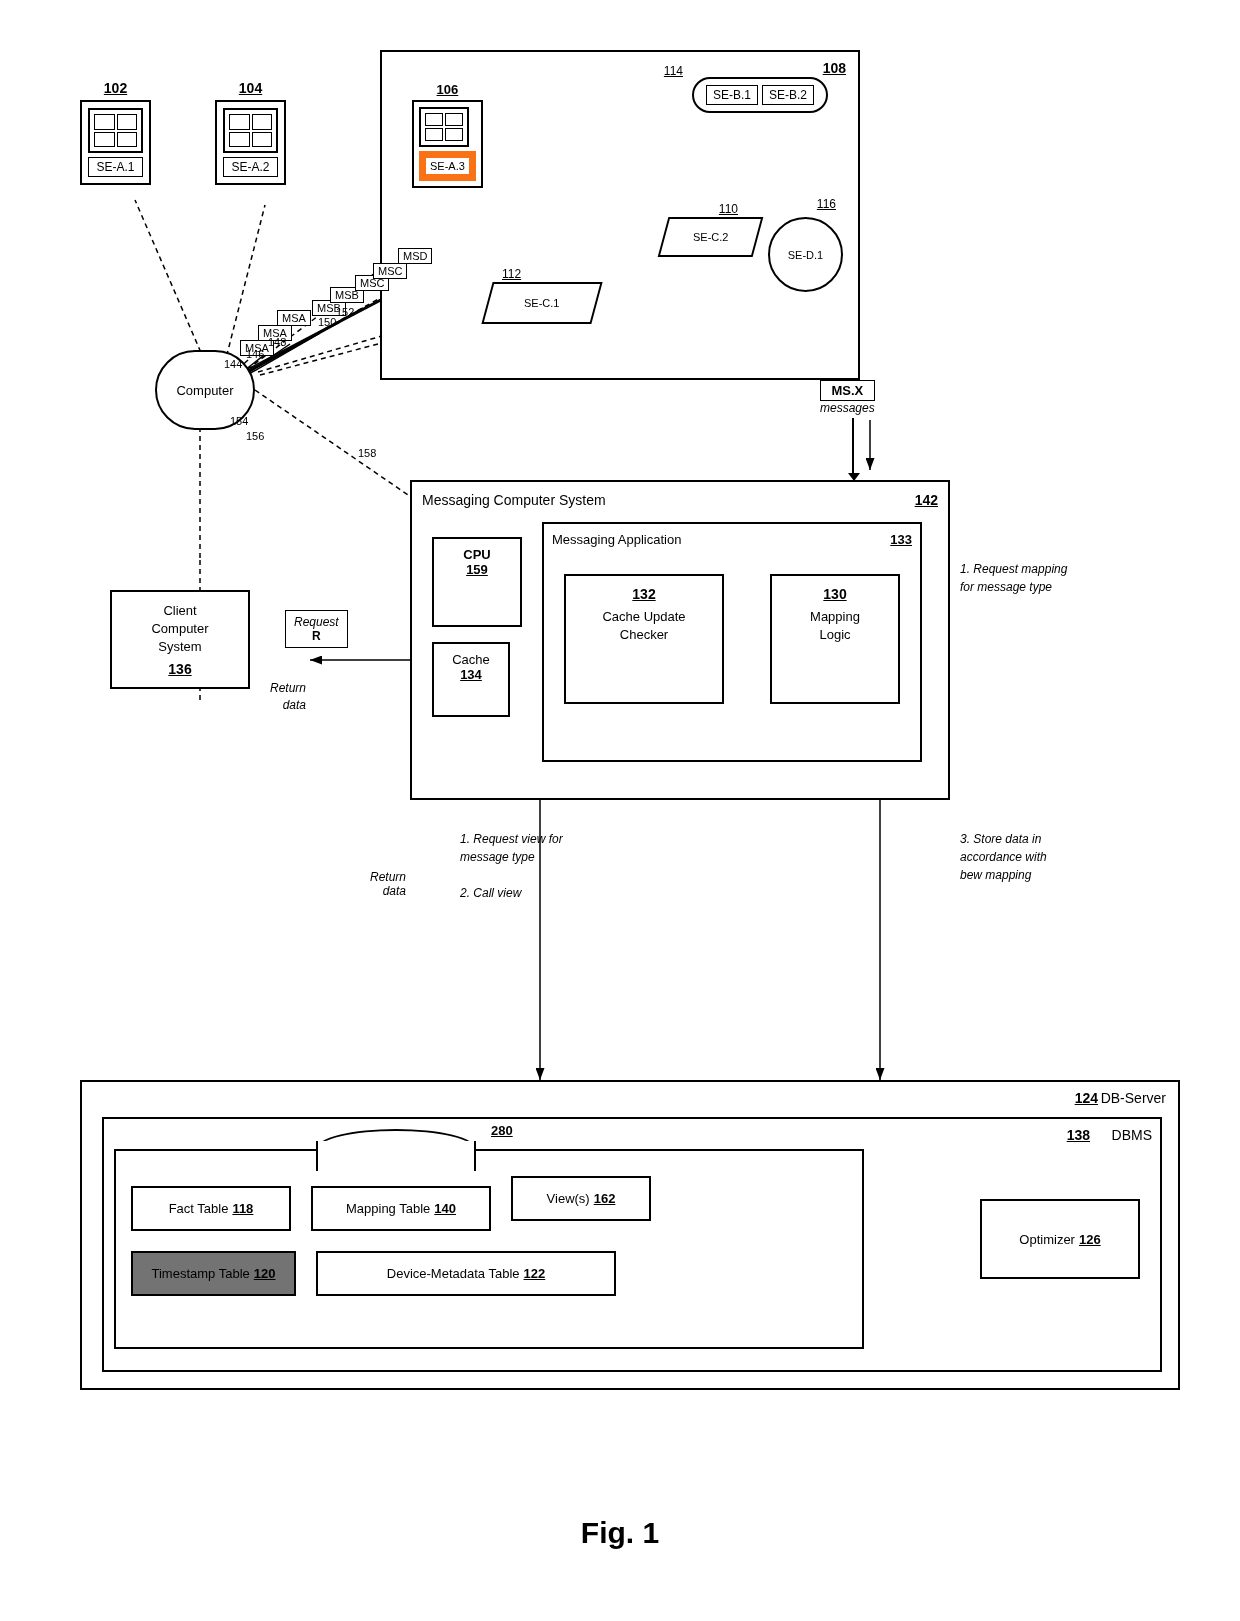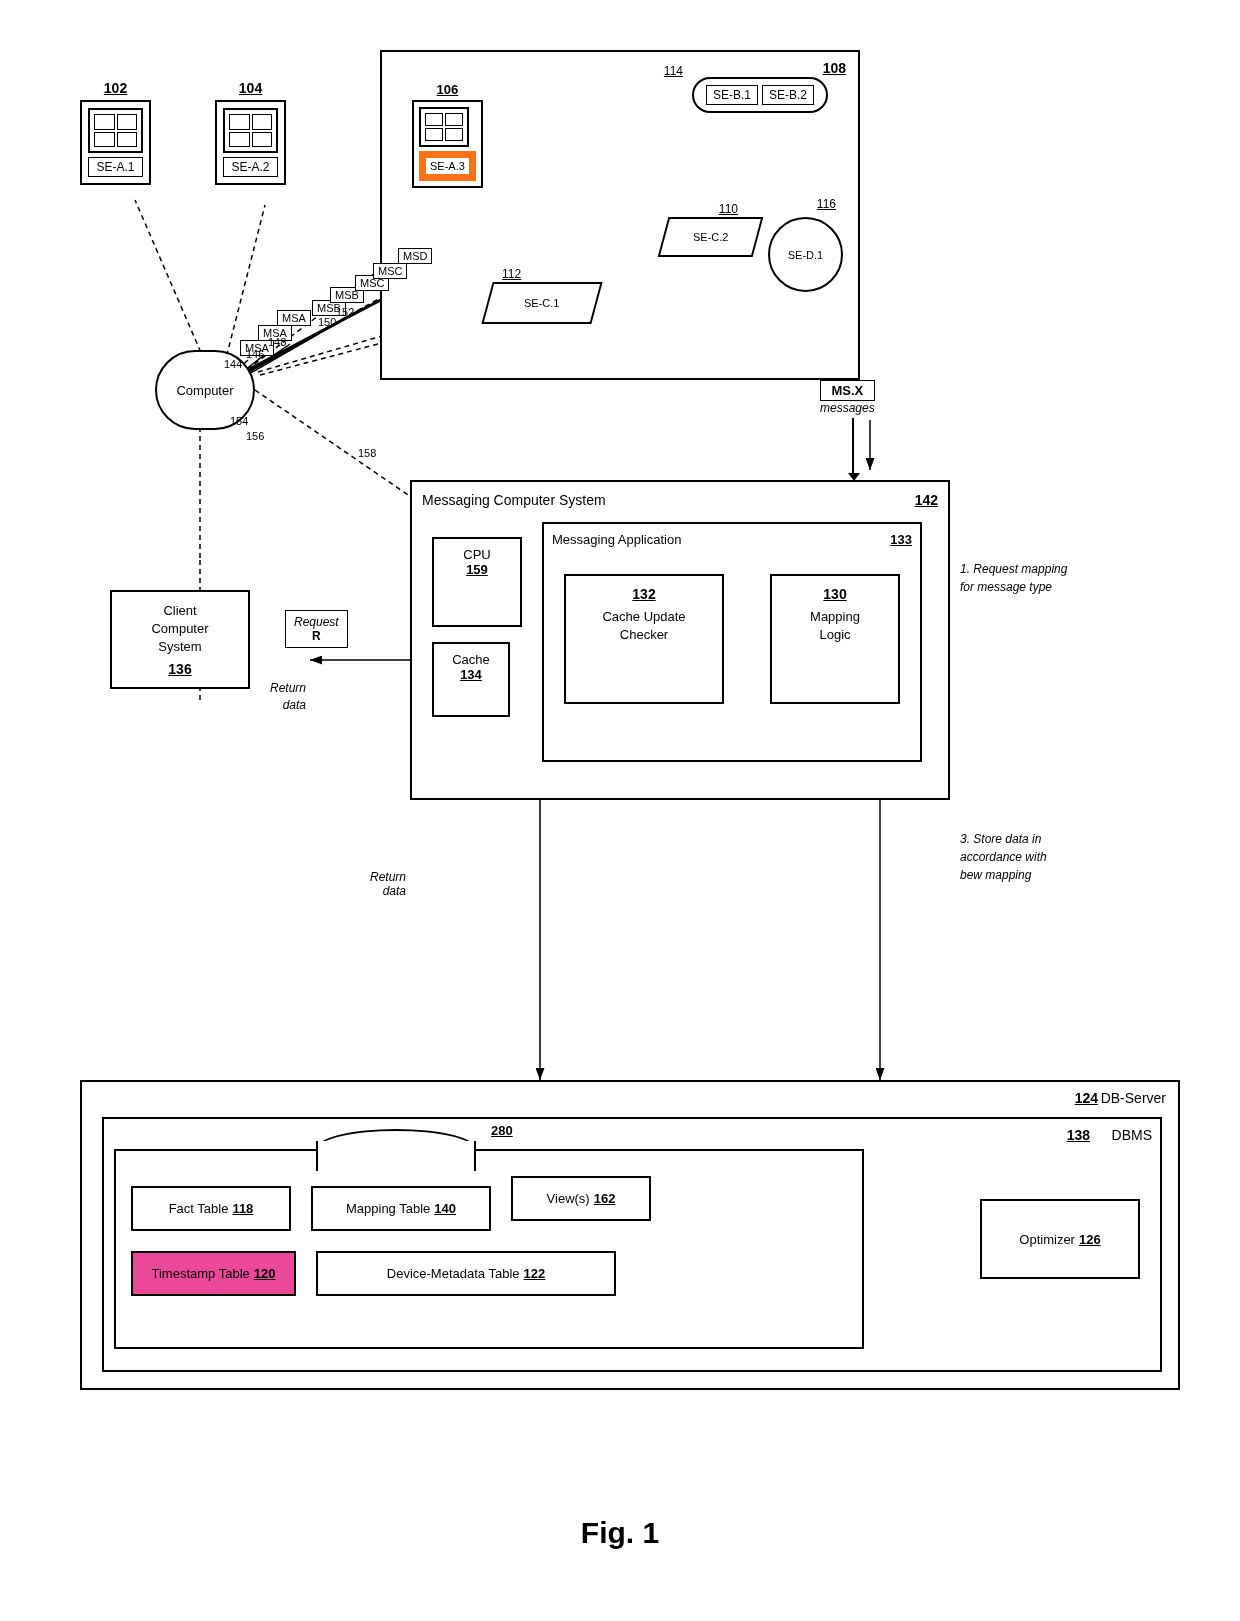--- a/index.html
+++ b/index.html
@@ -217,21 +217,21 @@
     Return<br>data
   </div>
 
   <div style="position:absolute; left:410px; top:480px; width:540px; height:320px; border:2px solid #000; background:#fff; padding:10px;">
     <div style="display:flex; justify-content:space-between; align-items:flex-start; margin-bottom:8px;">
       <span style="font-size:14px;">Messaging Computer System</span>
       <span style="font-size:14px; text-decoration:underline; font-weight:bold;">142</span>
     </div>
 
     <div style="position:absolute; left:20px; top:55px; width:90px; height:90px; border:2px solid #000; background:#fff; text-align:center; padding:8px;">
-      <div style="font-size:13px;">CPU</div>
+      <div style="font-size:13px;font-weight:bold;">CPU</div>
       <div style="font-size:13px; text-decoration:underline; font-weight:bold;">159</div>
     </div>
 
     <div style="position:absolute; left:20px; top:160px; width:78px; height:75px; border:2px solid #000; background:#fff; text-align:center; padding:8px;">
       <div style="font-size:13px;">Cache</div>
       <div style="font-size:13px; text-decoration:underline; font-weight:bold;">134</div>
     </div>
 
     <div style="position:absolute; left:130px; top:40px; width:380px; height:240px; border:2px solid #000; background:#fff; padding:8px;">
       <div style="display:flex; justify-content:space-between; margin-bottom:8px;">
@@ -254,20 +254,23 @@
   <div style="position:absolute; left:960px; top:560px; width:230px; font-size:12px; font-style:italic; line-height:1.5;">
     1. Request mapping<br>for message type
   </div>
   <div style="position:absolute; left:960px; top:830px; width:230px; font-size:12px; font-style:italic; line-height:1.5;">
     3. Store data in<br>accordance with<br>bew mapping
   </div>
 
   <div style="position:absolute; left:370px; top:870px; font-size:12px; font-style:italic; text-align:right;">
     Return<br>data
   </div>
+  <div style="position:absolute; left:460px; top:830px; width:200px; font-size:12px; font-style:italic; line-height:1.5;">
+    1. Request view for<br>message type<br><br>2. Call view
+  </div>
 
   <div style="position:absolute; left:80px; top:1080px; width:1100px; height:310px; border:2px solid #000; background:#fff;">
     <div style="position:absolute; top:8px; right:80px; font-size:14px; text-decoration:underline; font-weight:bold;">124</div>
     <div style="position:absolute; top:8px; right:12px; font-size:14px;">DB-Server</div>
 
     <div style="position:absolute; left:20px; top:35px; width:1060px; height:255px; border:2px solid #000; background:#fff; padding:10px;">
       <div style="position:absolute; top:8px; right:70px; font-size:14px; text-decoration:underline; font-weight:bold;">138</div>
       <div style="position:absolute; top:8px; right:8px; font-size:14px;">DBMS</div>
 
       <div style="position:absolute; left:10px; top:30px; width:750px; height:200px; border:2px solid #000; background:#fff;">
@@ -284,21 +287,21 @@
         <div style="position:absolute; left:195px; top:35px; width:180px; height:45px; border:2px solid #000; background:#fff; display:flex; align-items:center; justify-content:center; gap:4px;">
           <span style="font-size:13px;">Mapping Table</span>
           <span style="font-size:13px; text-decoration:underline; font-weight:bold;">140</span>
         </div>
 
         <div style="position:absolute; left:395px; top:25px; width:140px; height:45px; border:2px solid #000; background:#fff; display:flex; align-items:center; justify-content:center; gap:4px;">
           <span style="font-size:13px;">View(s)</span>
           <span style="font-size:13px; text-decoration:underline; font-weight:bold;">162</span>
         </div>
 
-        <div style="position:absolute; left:15px; top:100px; width:165px; height:45px; border:2px solid #000; background:#ec4899; display:flex; align-items:center; justify-content:center; gap:4px;">
+        <div style="position:absolute; left:15px; top:100px; width:165px; height:45px; border:2px solid #000; background:#737373; display:flex; align-items:center; justify-content:center; gap:4px;">
           <span style="font-size:13px;">Timestamp Table</span>
           <span style="font-size:13px; text-decoration:underline; font-weight:bold;">120</span>
         </div>
 
         <div style="position:absolute; left:200px; width:300px; top:100px; height:45px; border:2px solid #000; background:#fff; display:flex; align-items:center; justify-content:center; gap:4px;">
           <span style="font-size:13px;">Device-Metadata Table</span>
           <span style="font-size:13px; text-decoration:underline; font-weight:bold;">122</span>
         </div>
       </div>
 

